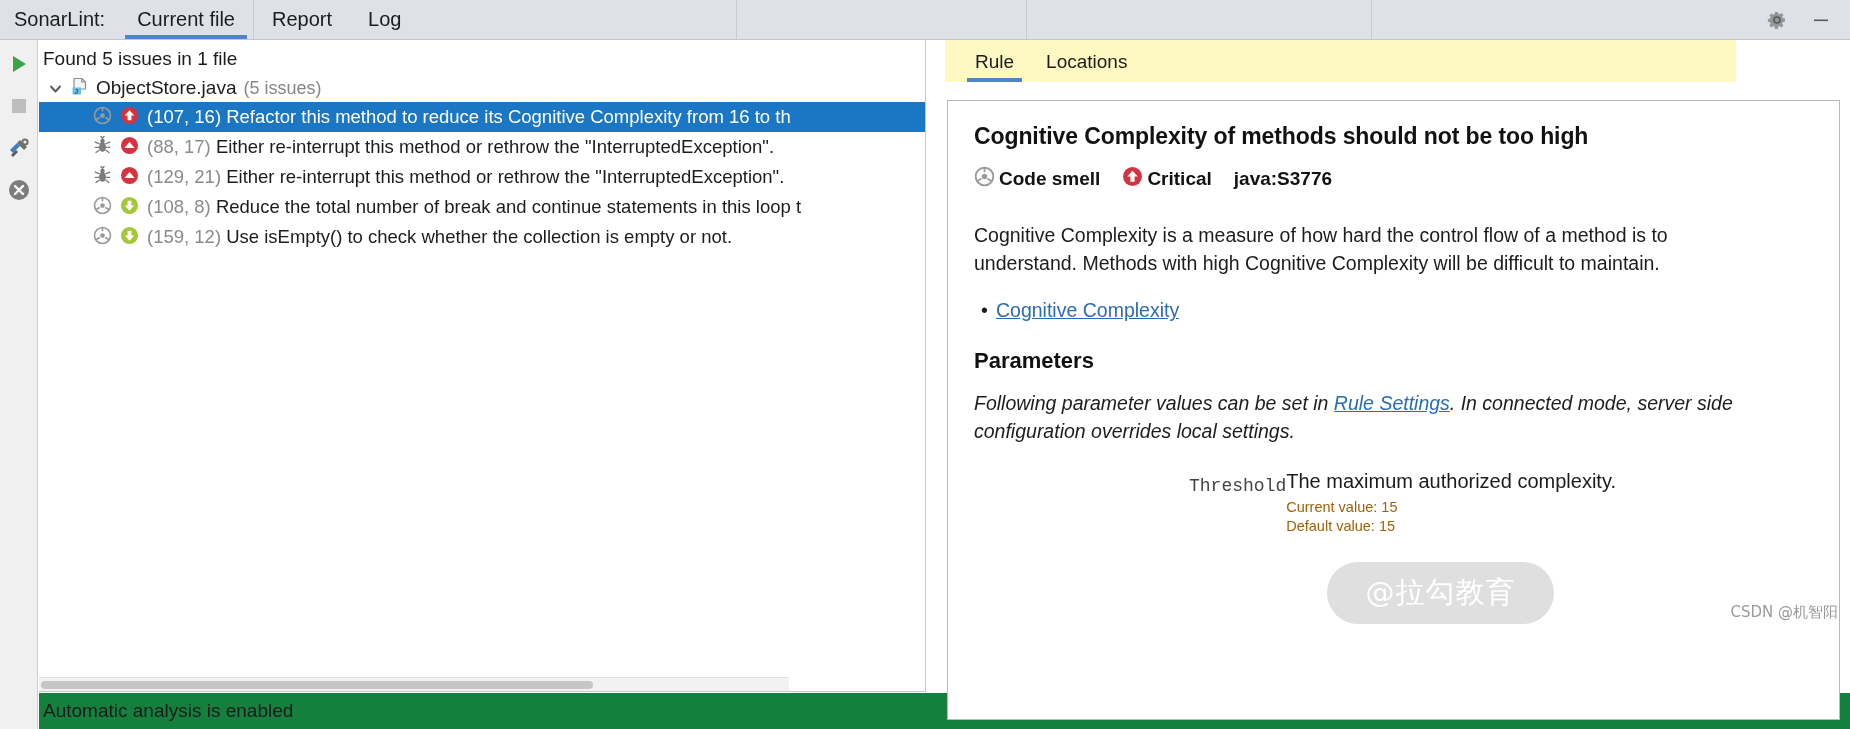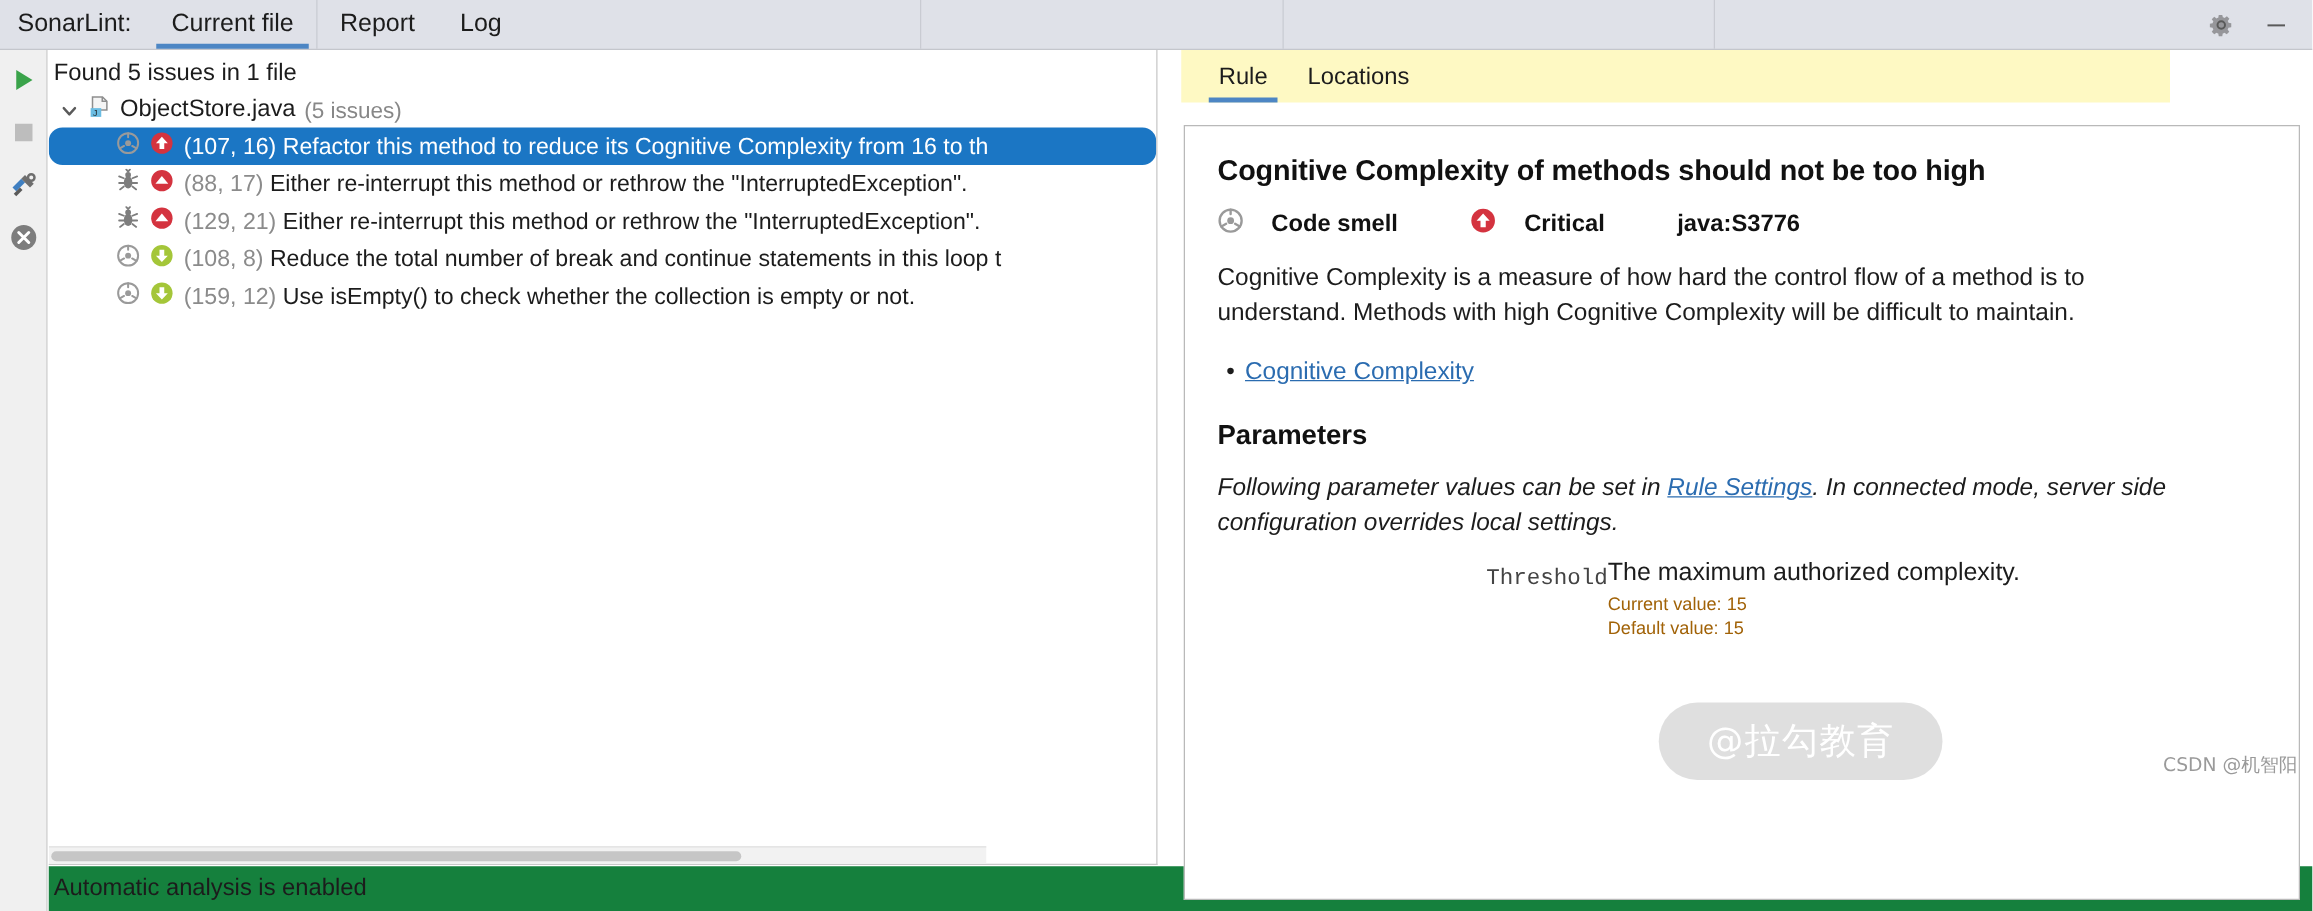--- a/index.html
+++ b/index.html
@@ -138,21 +138,20 @@
 
   .issue-row {
     display: flex;
     align-items: center;
     gap: 8px;
     height: 30px;
     padding-left: 54px;
     white-space: nowrap;
     cursor: default;
     overflow: hidden;
-    border-radius: 11px;
   }
   .issue-row.selected {
     background: #1b76c4;
   }
   .issue-text {
     font-size: 18.5px;
     color: #1c1c1c;
     overflow: hidden;
     text-overflow: clip;
   }
@@ -229,22 +228,22 @@
   .rule-title {
     font-size: 23px;
     font-weight: bold;
     color: #111111;
     margin: 0 0 16px 0;
     letter-spacing: -0.1px;
   }
   .rule-meta {
     display: flex;
     align-items: center;
-    gap: 22px;
-    margin-bottom: 16px;
+    gap: 4px;
+    margin-bottom: 30px;
     font-size: 19px;
     font-weight: bold;
     color: #111111;
     white-space: nowrap;
   }
   .meta-gap { width: 14px; }
   .rule-para {
     font-size: 19.5px;
     line-height: 1.42;
     color: #1c1c1c;
@@ -276,21 +275,21 @@
   .rule-link {
     color: #2b6cb0;
     text-decoration: underline;
     cursor: default;
   }
   .rule-italic {
     font-style: italic;
     font-size: 19.5px;
     line-height: 1.42;
     color: #1c1c1c;
-    margin: 0 0 14px 0;
+    margin: 0 0 24px 0;
     max-width: 840px;
   }
   .rule-italic .rule-link { font-style: italic; }
 
   .param-table {
     display: flex;
     align-items: flex-start;
     padding-left: 215px;
   }
   .param-name {

